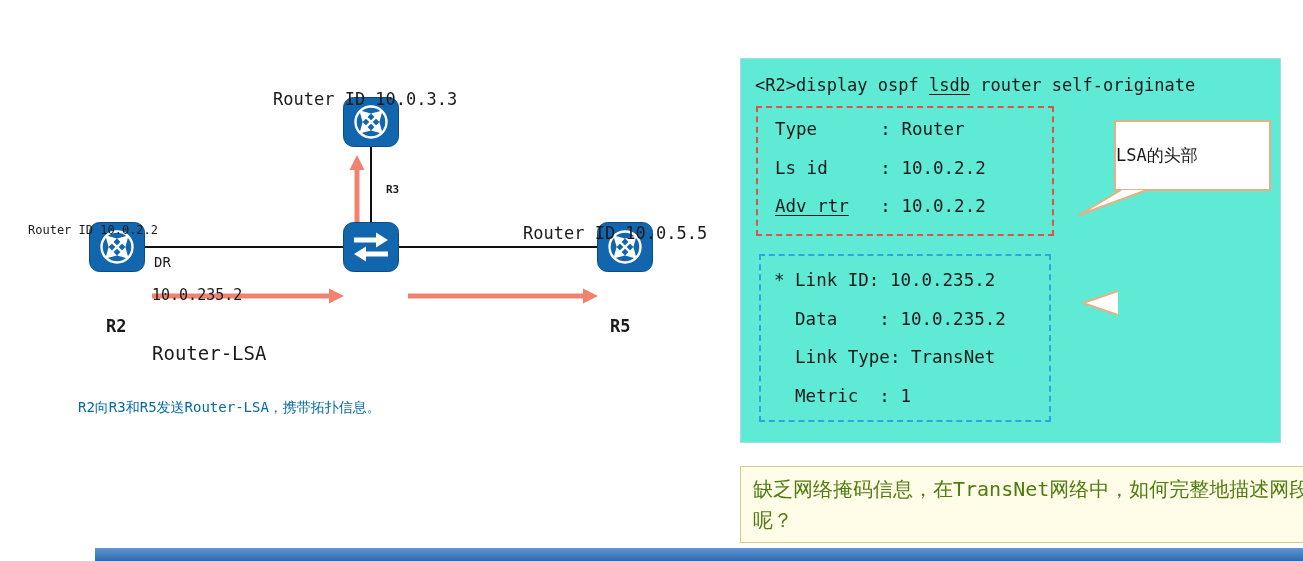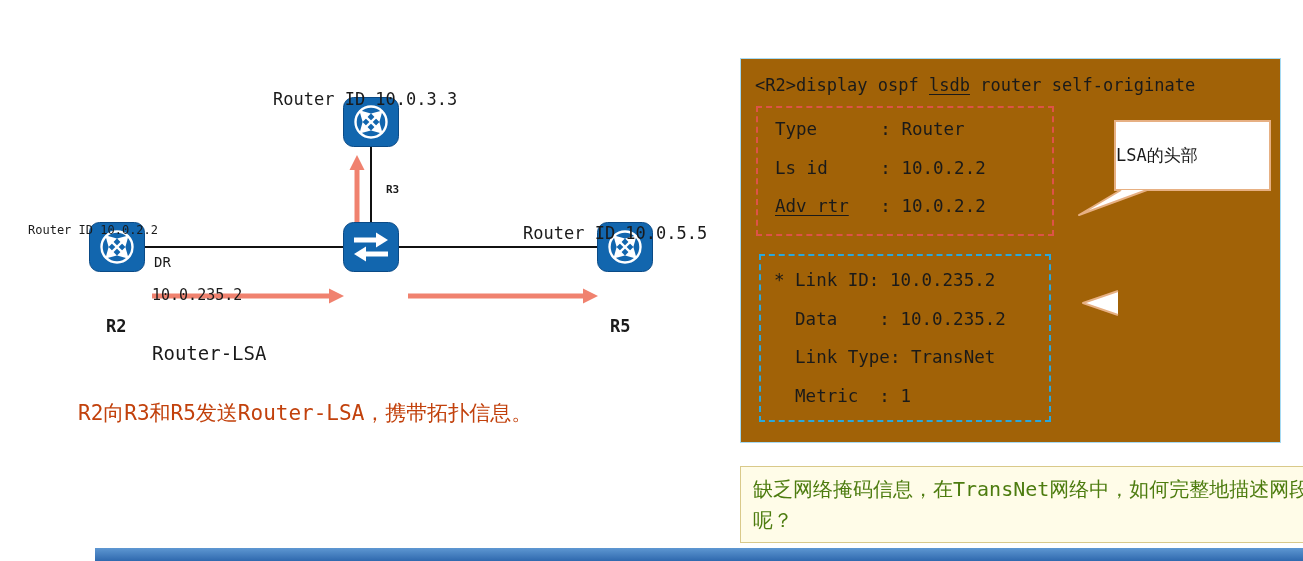--- a/index.html
+++ b/index.html
@@ -15,32 +15,32 @@
   .dg-text { position: absolute; white-space: pre; margin-top: 28px; }
   #rid-r3   { left: 273px; top: 61px;  font-size: 17px; }
   #r3-name  { left: 386px; top: 155px; font-size: 11px; font-weight: bold; }
   #rid-r2   { left: 28px;  top: 195px; font-size: 12px; }
   #dr-label { left: 154px; top: 226px; font-size: 14px; }
   #ip-label { left: 152px; top: 258px; font-size: 15px; }
   #r2-name  { left: 106px; top: 288px; font-size: 17px; font-weight: bold; }
   #rid-r5   { left: 523px; top: 195px; font-size: 17px; }
   #r5-name  { left: 610px; top: 288px; font-size: 17px; font-weight: bold; }
   #flow-label { left: 152px; top: 314px; font-size: 19px; }
-  #caption  { left: 78px;  top: 371px; font-size: 21px; color: #c2410c; }
+  #caption  { left: 78px;  top: 371px; font-size: 14px; color: #0369a1; }
 
   .node { position: absolute; width: 56px; height: 50px; }
   #node-r3     { left: 343px; top: 97px; }
   #node-r2     { left: 89px;  top: 222px; }
   #node-switch { left: 343px; top: 222px; }
   #node-r5     { left: 597px; top: 222px; }
 
   
   #console-panel {
     position: absolute; left: 740px; top: 58px; width: 541px; height: 385px;
-    background: #a16207; border: 1px solid #a5daf3; text-decoration: underline;
+    background: #5eead4; border: 1px solid #a5daf3; text-decoration: underline;
   }
   #cmd-line { position: absolute; left: 14px; top: 16px; font-size: 17px; white-space: pre; }
   .u { text-decoration: underline; text-underline-offset: 3px; }
 
   #box-header {
     position: absolute; left: 15px; top: 47px; width: 298px; height: 130px;
     border: 2px dashed #dd5347; padding: 2px 0 0 17px;
   }
   #box-link {
     position: absolute; left: 18px; top: 195px; width: 292px; height: 168px;

